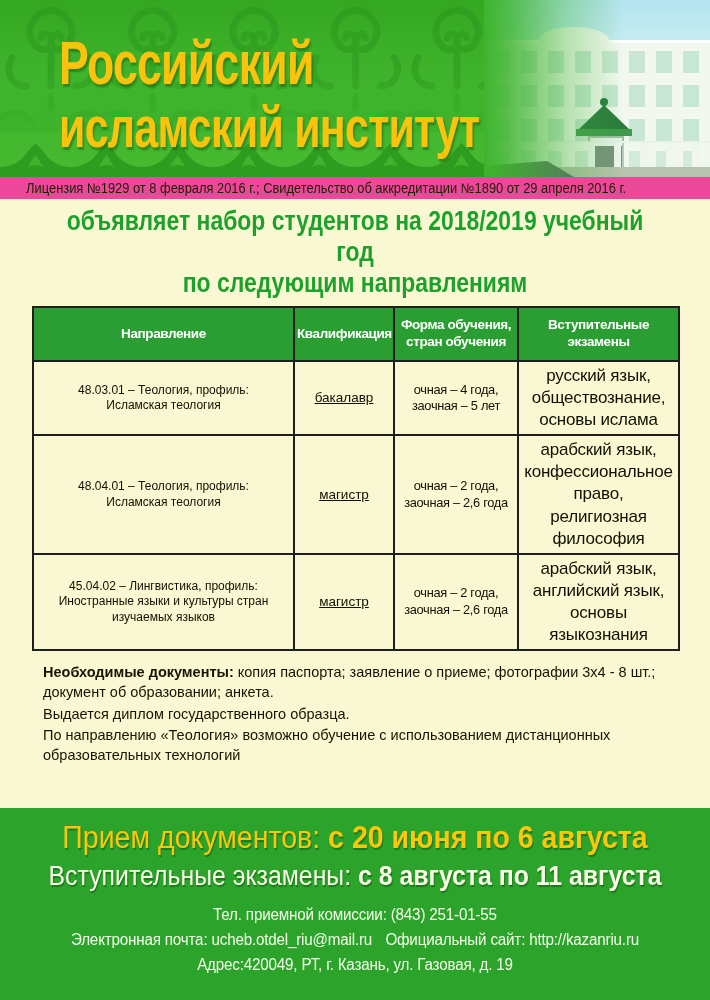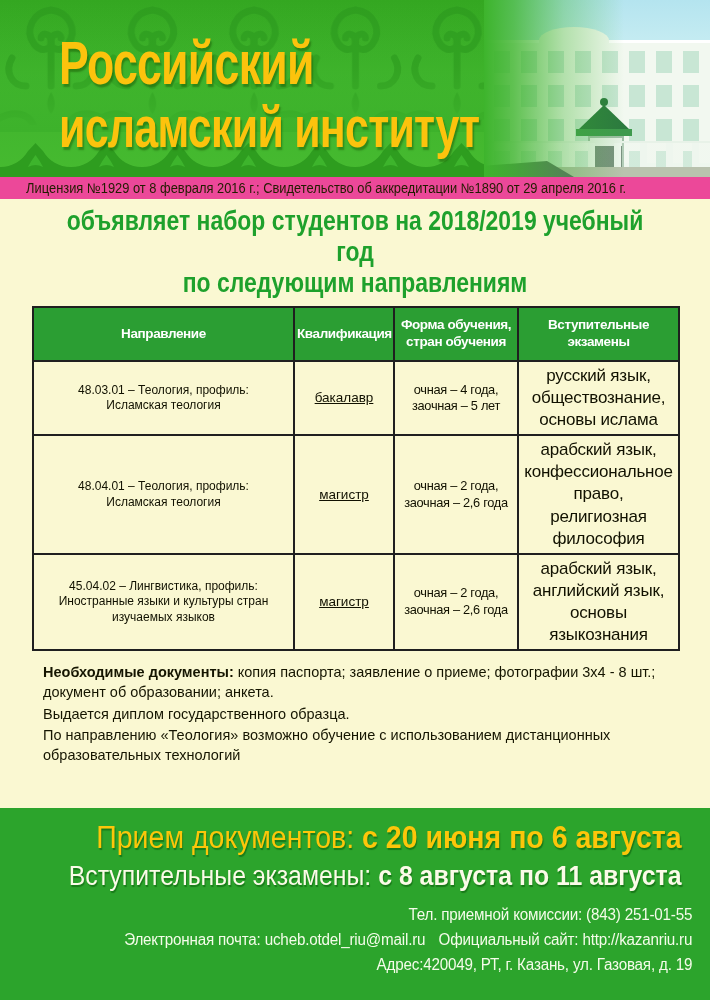--- a/index.html
+++ b/index.html
@@ -64,21 +64,21 @@
   .programs td.prog{font-size:12px;}
   .programs td.qual{font-size:13.5px;text-decoration:underline;}
   .programs td.form{font-size:12.8px;letter-spacing:-.3px;}
   .programs td.exam{font-size:17px;letter-spacing:-.2px;border-radius:8px;}
 
   .notes{margin:11px 34px 0 42px;font-size:14.5px;line-height:1.4;color:#151500;}
   .notes p{margin:1px;}
 
   
   .ftr{position:absolute;top:808px;left:0;width:710px;height:192px;background:#2ca42c;
-       text-align:right;color:#fbfbe8;}
+       text-align:center;color:#fbfbe8;}
   .big{transform:scaleX(.92);transform-origin:50% 0;white-space:nowrap;
        text-shadow:1px 2px 1px rgba(0,70,0,.45);}
   .big.adm{margin-top:10px;font-size:31px;line-height:40px;color:#fcc60a;}
   .big.exm{font-size:27px;line-height:37px;color:#fbfbe8;}
   .big b{font-weight:bold;}
   .contacts{margin-top:7px;transform:scaleX(.95);transform-origin:50% 0;
        font-size:16px;line-height:25px;color:#f4fce9;letter-spacing:-.2px;}
   .contacts .gap{display:inline-block;width:14px;}
 </style>
 </head>

